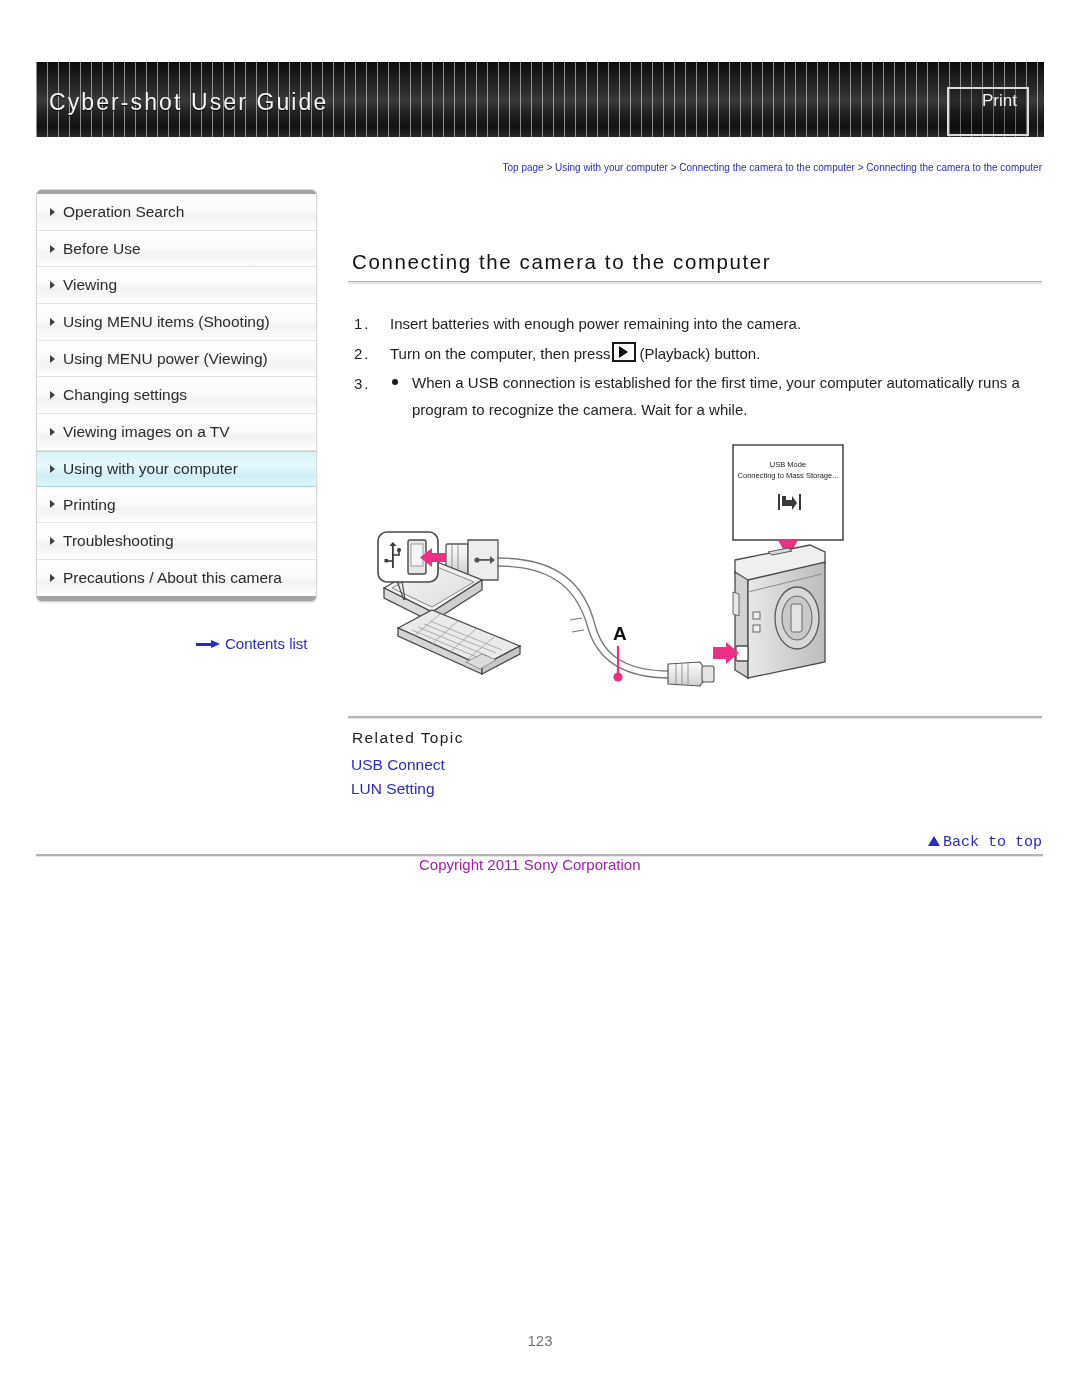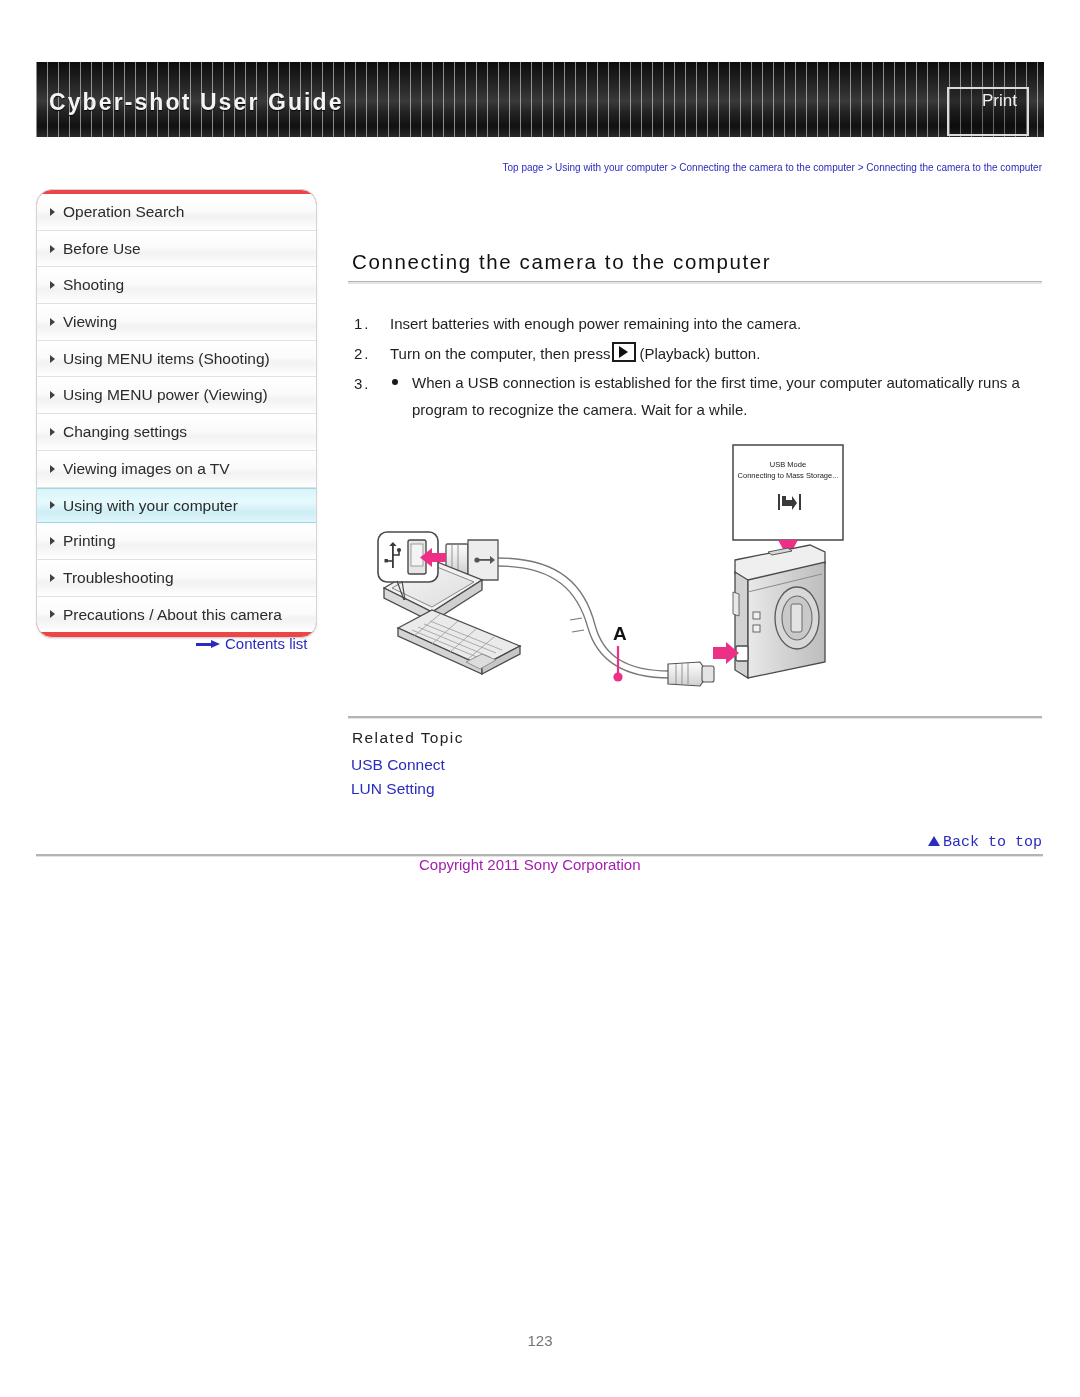--- a/index.html
+++ b/index.html
@@ -38,21 +38,21 @@
         #111111 86%,
         #2a2a2a 100%);
   }
   .header-title {
     position: absolute;
     left: 13px;
     top: 27px;
     font-size: 23px;
     letter-spacing: 2.1px;
     color: #f4f4f4;
-    font-weight: bold;
+    font-weight: normal;
     white-space: nowrap;
     text-shadow: 0 1px 1px rgba(0,0,0,.9);
   }
   .print-button {
     position: absolute;
     right: 15px;
     top: 25px;
     min-width: 58px;
     padding: 3px 10px 23px;
     border: 2px solid #dcdcdc;
@@ -64,22 +64,22 @@
     line-height: 1.1;
   }
 
   
   .sidebar {
     position: absolute;
     left: 36px;
     top: 189px;
     width: 279px;
     border: 1px solid #d5d5d5;
-    border-radius: 16px;
-    background: #ef4444;
+    border-radius: 6px;
+    background: #a3a3a3;
     box-shadow: 0 1px 2px rgba(0,0,0,0.10);
     overflow: hidden;
     padding: 4px 0 5px 0;
   }
   .nav-item {
     position: relative;
     height: 35.7px;
     line-height: 35.7px;
     padding-left: 26px;
     font-size: 15.5px;
@@ -324,24 +324,20 @@
 </div>
 
 <div class="sidebar">
   <div class="nav-item">
     <span class="tri"></span>
     <span>Operation Search</span>
   </div>
   <div class="nav-item">
     <span class="tri"></span>
     <span>Before Use</span>
-  </div>
-  <div class="nav-item">
-    <span class="tri"></span>
-    <span>Shooting</span>
   </div>
   <div class="nav-item">
     <span class="tri"></span>
     <span>Viewing</span>
   </div>
   <div class="nav-item">
     <span class="tri"></span>
     <span>Using MENU items (Shooting)</span>
   </div>
   <div class="nav-item">

